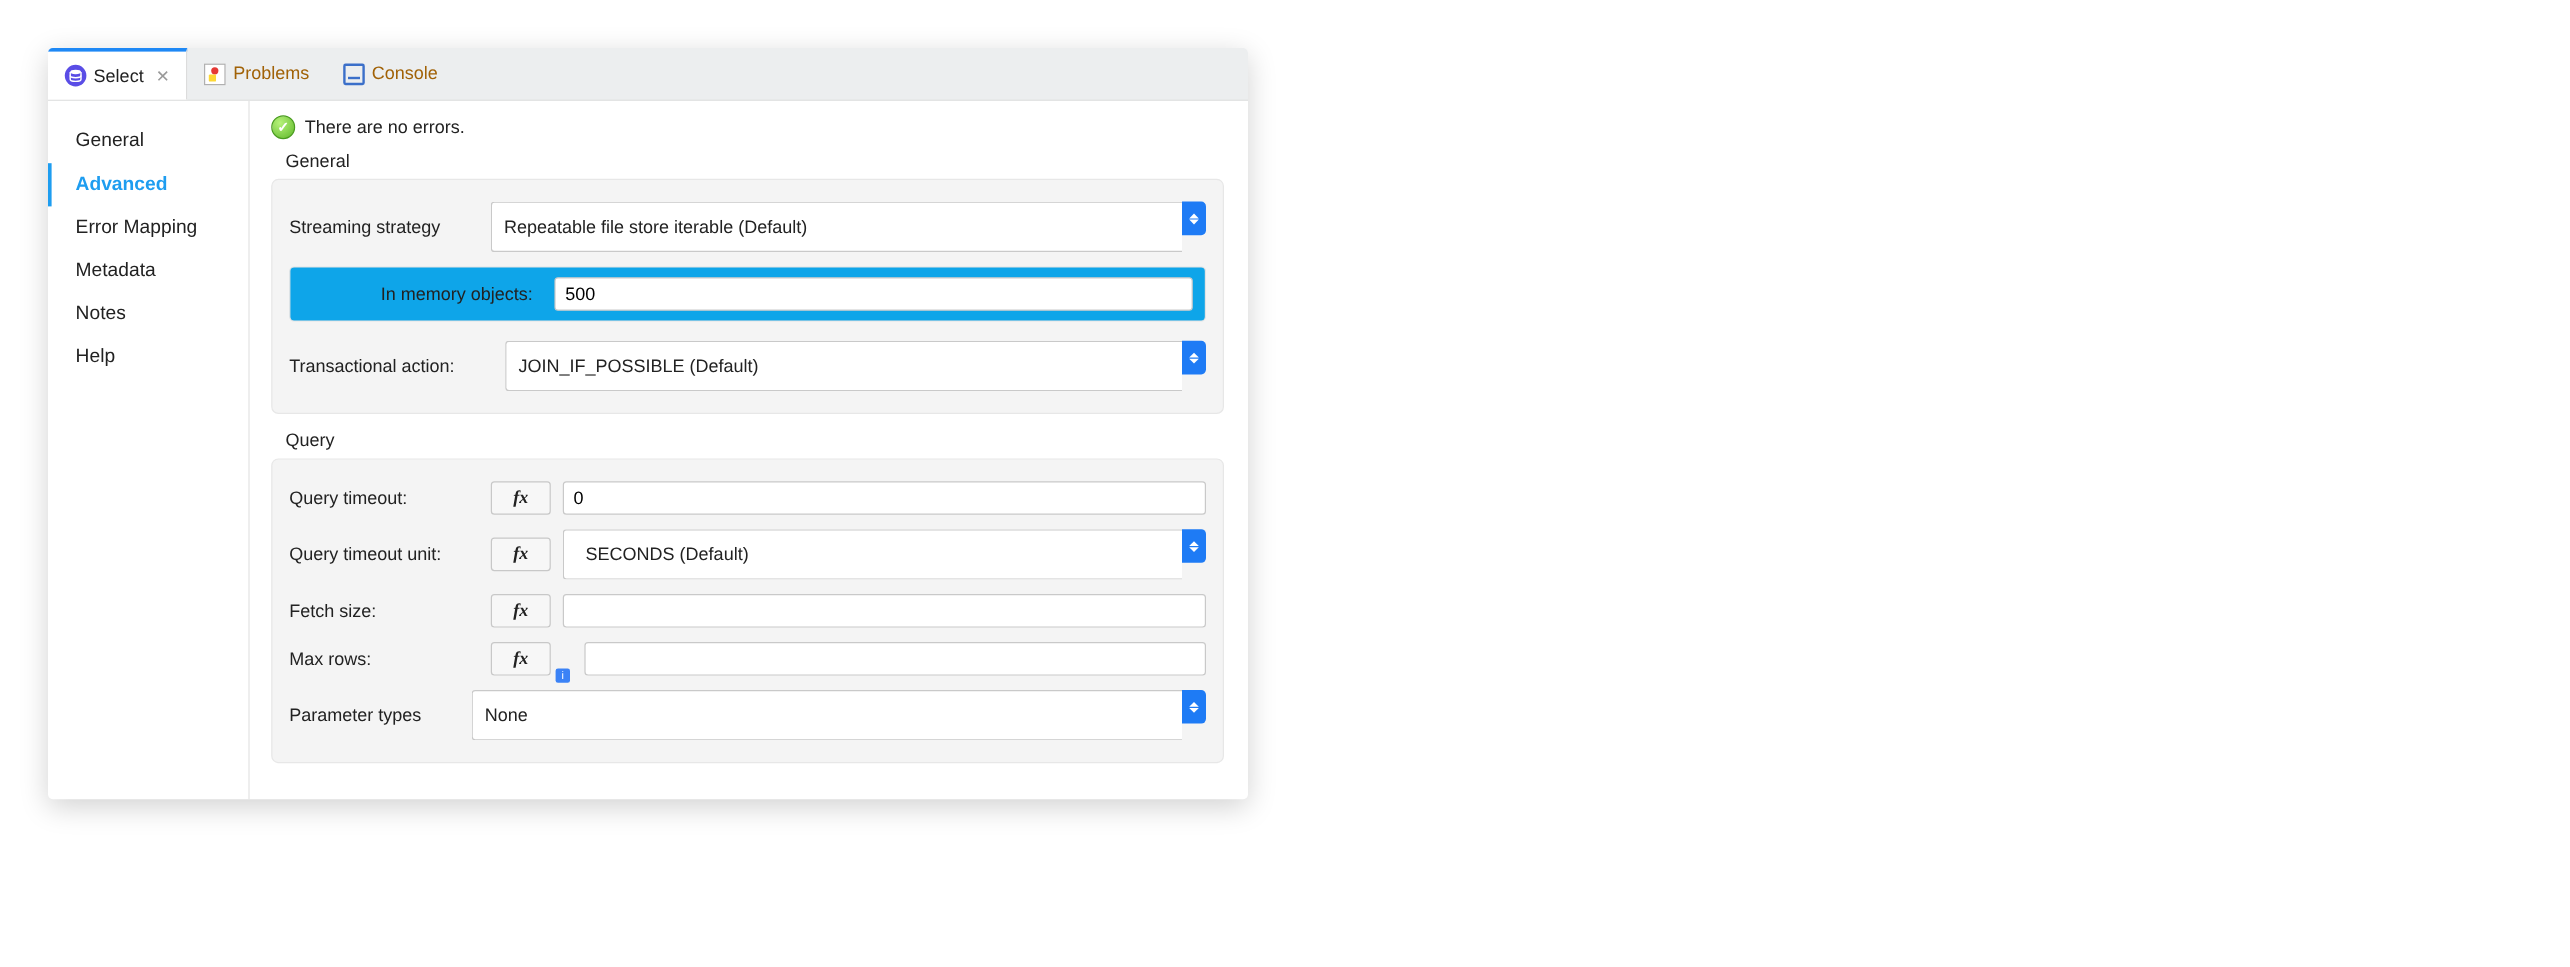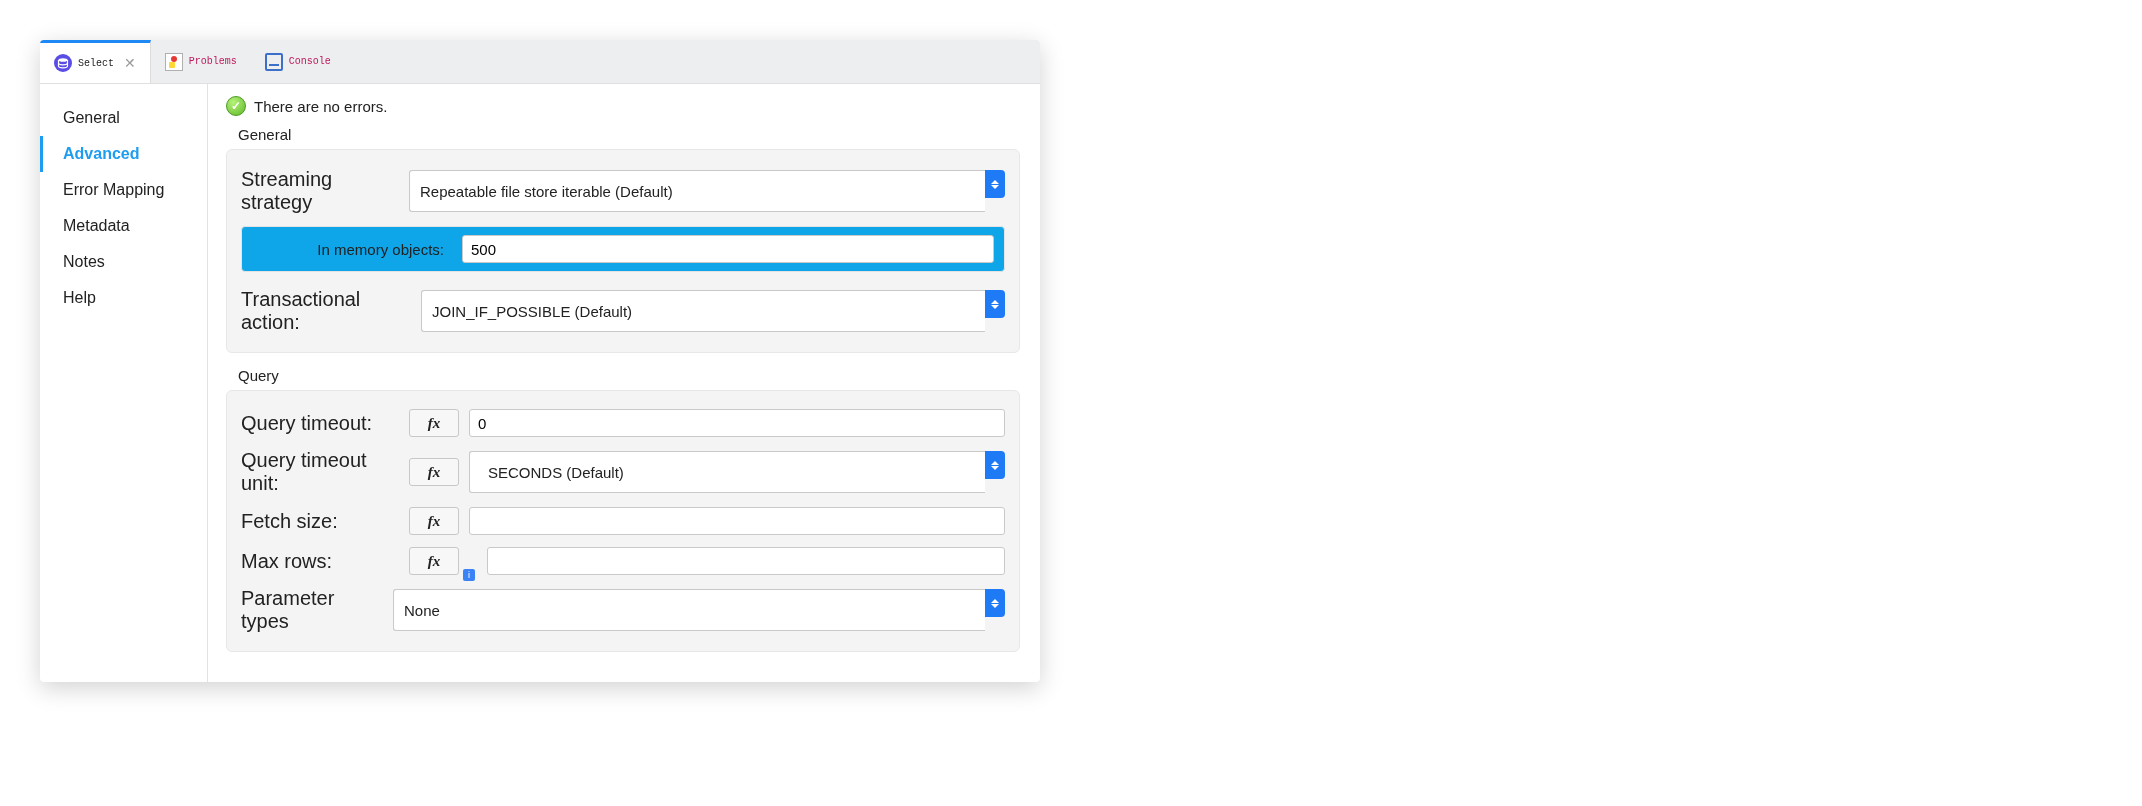--- a/index.html
+++ b/index.html
@@ -24,36 +24,36 @@
     align-items: stretch;
     background: #eceeef;
     border-bottom: 1px solid #e0e0e0;
     height: 44px;
   }
   .tab {
     display: flex;
     align-items: center;
     gap: 6px;
     padding: 0 14px;
-    color: #be185d;
+    color: #a16207;
     cursor: pointer;
   }
   .tab.active {
     background: #fff;
     color: #222;
     border-top: 3px solid #1e88f5;
     border-right: 1px solid #dcdcdc;
     padding-top: 0;
   }
   .tab .close {
     color: #9a9a9a;
     font-size: 14px;
     margin-left: 4px;
   }
-  .tab-label { font-size: 10px; font-family: Liberation Mono, monospace; }
+  .tab-label { font-size: 15px; }
   .tab.active .tab-label { font-weight: 500; }
   
   .body {
     display: flex;
     min-height: 520px;
     justify-content: center;
   }
   .sidebar {
     width: 168px;
     border-right: 1px solid #e3e3e3;
@@ -93,21 +93,21 @@
     margin-bottom: 10px;
   }
   .row {
     display: flex;
     align-items: center;
     gap: 10px;
     padding: 6px 0;
   }
   .row .label {
     width: 158px;
-    font-size: 20px;
+    font-size: 15px;
   }
   .inner-box {
     background: #0ea5e9;
     border: 1px solid #e3e3e3;
     border-radius: 4px;
     padding: 8px 10px;
     margin: 6px 0 10px 0;
     display: flex;
     align-items: center;
     gap: 10px;

